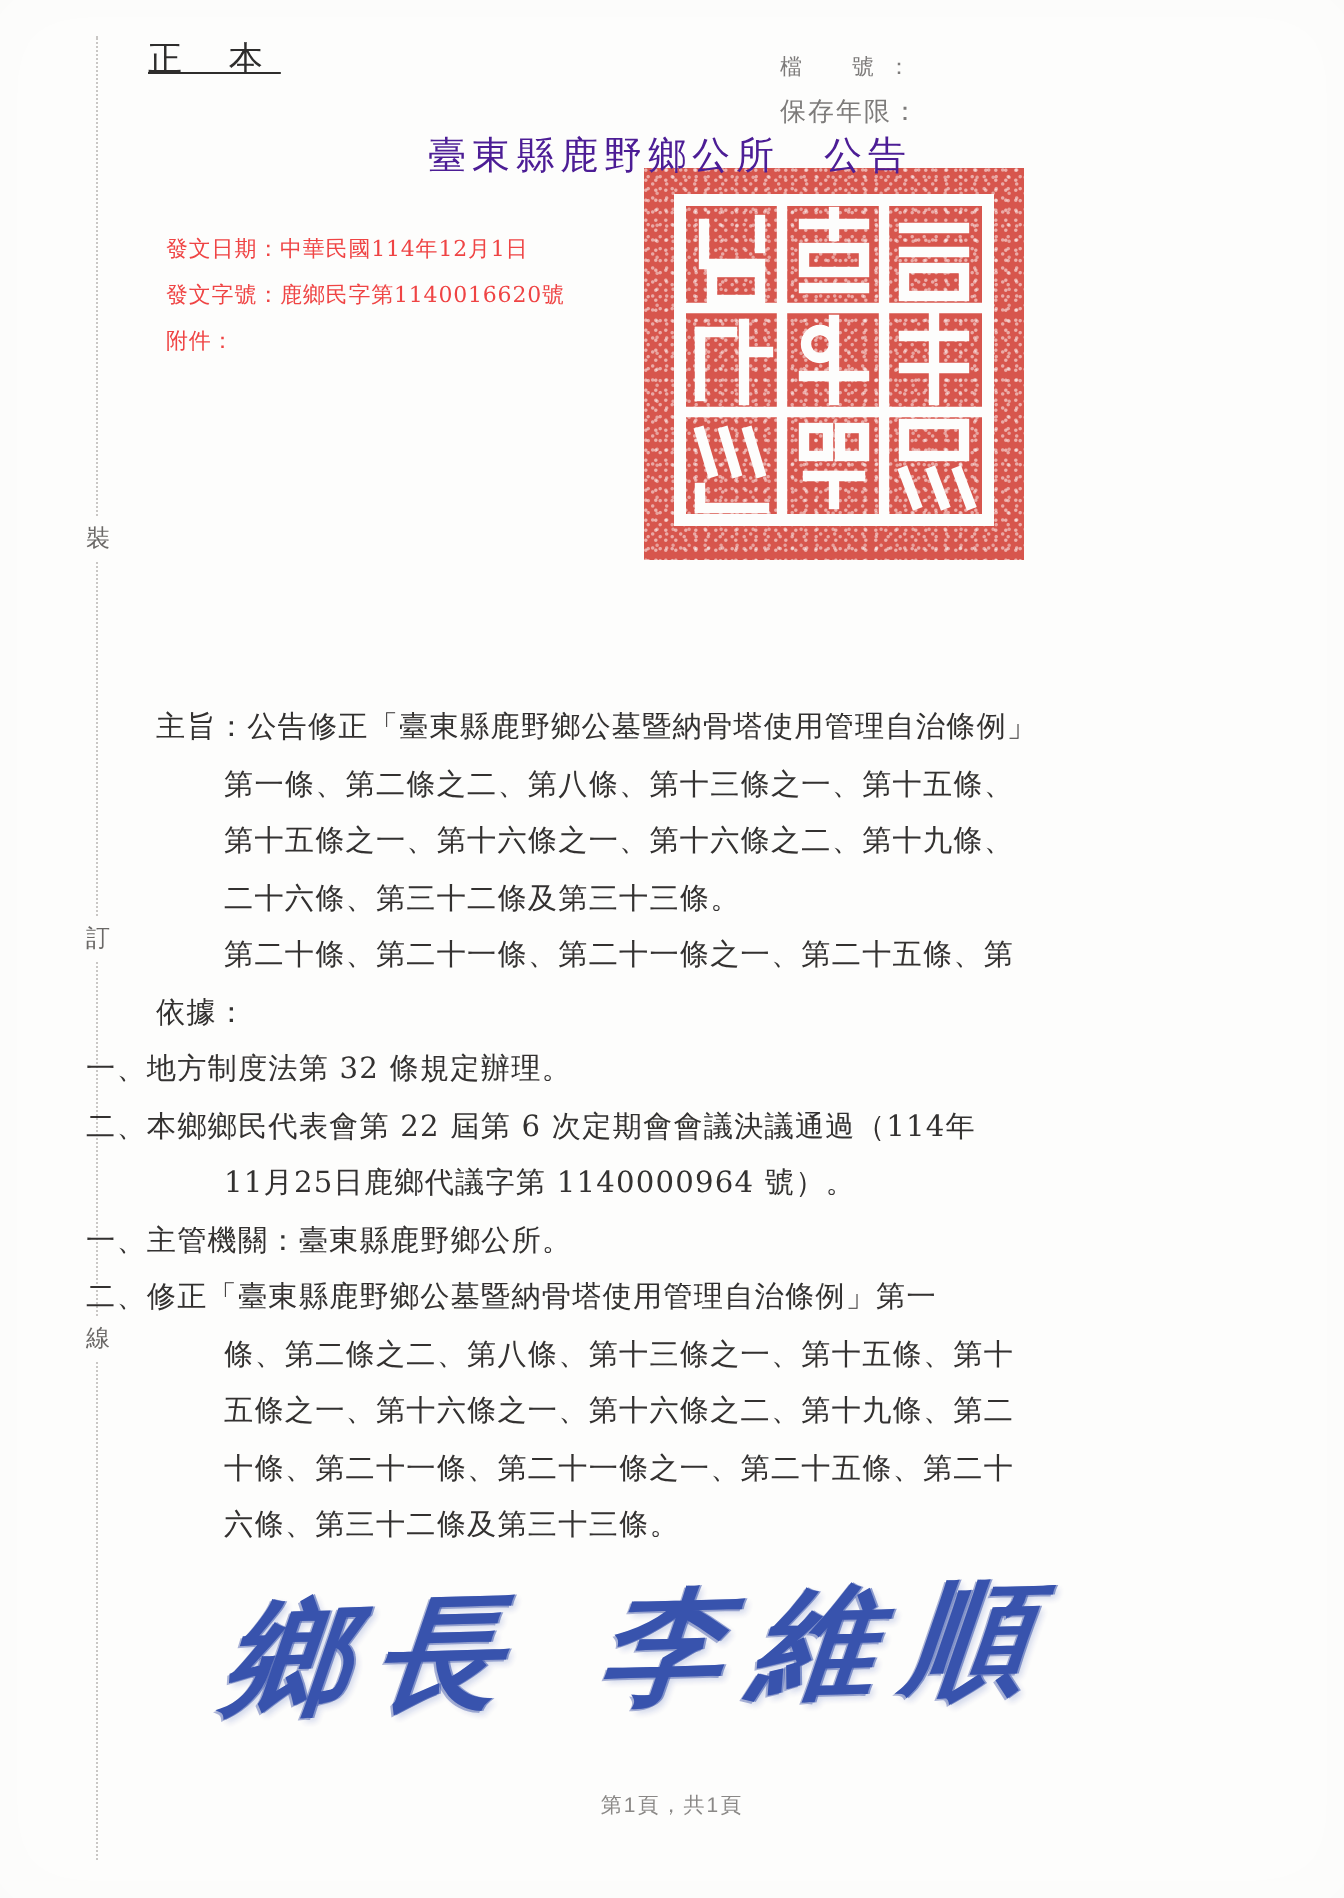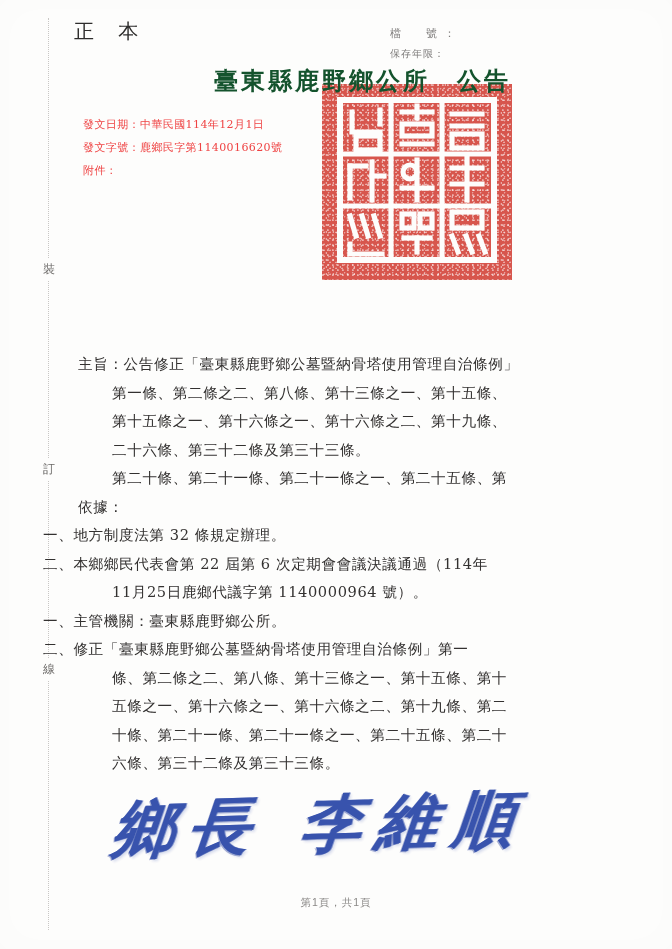--- a/index.html
+++ b/index.html
@@ -26,48 +26,48 @@
     white-space: pre;
     font-family: "DejaVu Serif", "Liberation Serif", serif;
     color: #333130;
     letter-spacing: 0.5px;
   }
 
   
   #copy-label {
     left: 74px;
     top: 18px;
-    font-size: 20px;
+    font-size: 17px;
     letter-spacing: 9px;
     color: #2e2d2c;
+    text-decoration: underline;
   }
   #file-no-label {
     left: 390px;
     top: 26px;
     font-size: 11px;
     letter-spacing: 7px;
     color: #7d7b7a;
   }
   #retention-label {
     left: 390px;
     top: 47px;
-    font-size: 10px;
+    font-size: 13px;
     letter-spacing: 1px;
     color: #7d7b7a;
   }
 
   
   #doc-title {
     left: 214px;
     top: 65px;
-    font-size: 24px;
+    font-size: 19px;
     letter-spacing: 3px;
-    color: #14532d;
+    color: #4c1d95;
     z-index: 6;
-    font-weight: bold;
   }
 
   
   #meta-block {
     position: absolute;
     left: 83px;
     top: 113px;
     font-size: 11px;
     line-height: 23px;
     color: #ef4444;

